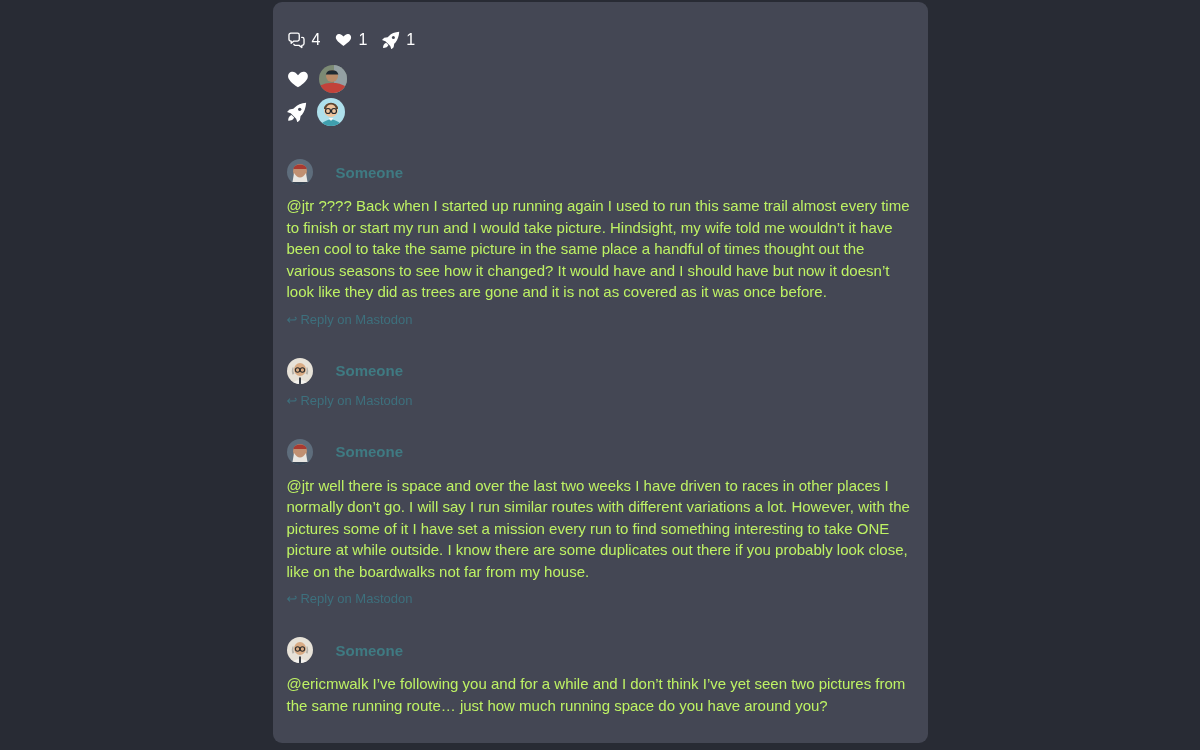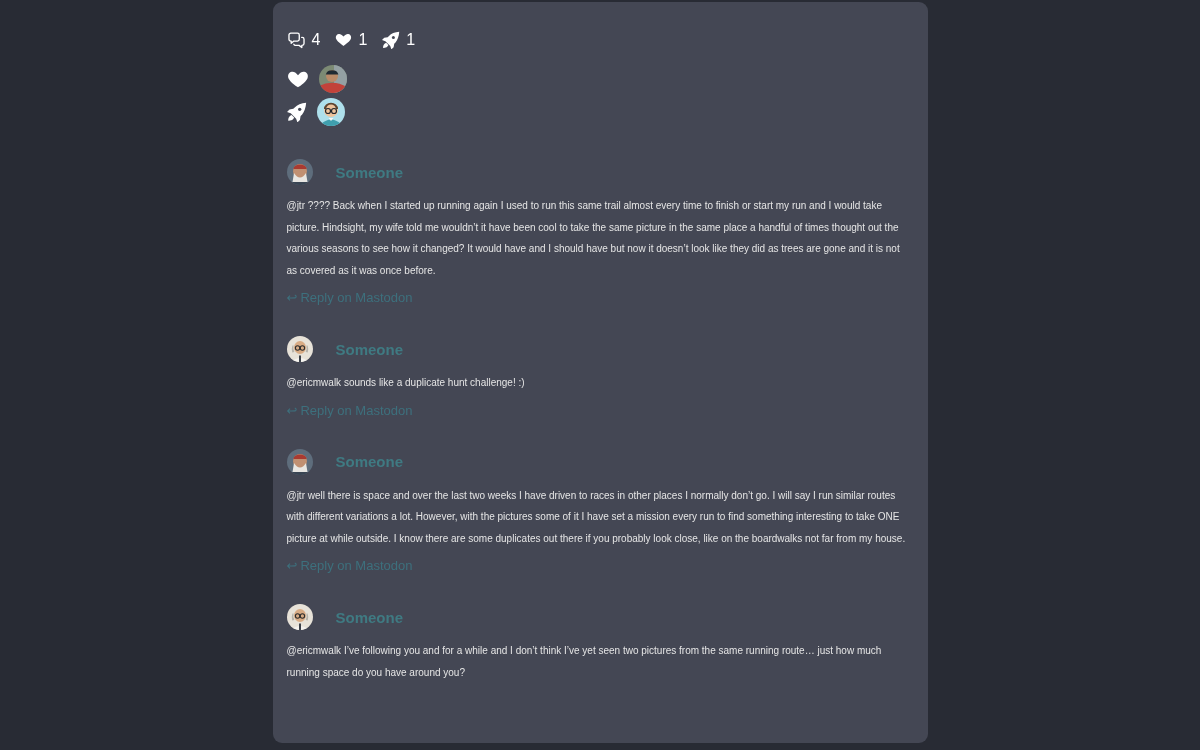--- a/index.html
+++ b/index.html
@@ -30,22 +30,22 @@
   .avatar svg { display: block; }
   .avatar-lg { width: 28px; height: 28px; }
   .avatar-sm { width: 26px; height: 26px; }
   
   .comments { margin-top: 33px; }
   .comment + .comment { margin-top: 30px; }
   .comment-header { display: flex; align-items: center; gap: 23px; }
   .author { color: #3f7a82; font-weight: bold; font-size: 15px; }
   .comment-text {
     margin: 10px 0 0;
-    color: #e5e5e5;
-    font-size: 10px;
+    color: #bef264;
+    font-size: 15px;
     line-height: 21.5px;
     max-width: 625px;
   }
   .reply-link {
     display: inline-block;
     margin-top: 9px;
     color: #3d707d;
     font-size: 13px;
     text-decoration: none;
     cursor: pointer;
@@ -151,21 +151,20 @@
             <path d="M19.4 9.5 q.8 4-.8 6.5 l2.2.6 q.8-4.5-.2-7.1z" fill="#b7b3aa"></path>
             <circle cx="10.6" cy="12" r="2.2" fill="none" stroke="#2e2e2e" stroke-width="1.1"></circle>
             <circle cx="15.4" cy="12" r="2.2" fill="none" stroke="#2e2e2e" stroke-width="1.1"></circle>
             <line x1="12.4" y1="12" x2="13.6" y2="12" stroke="#2e2e2e" stroke-width="1.1"></line>
             <path d="M4 26 q9 -8 18 0z" fill="#f4f2ee"></path>
             <rect x="12" y="19.5" width="2" height="6.5" fill="#3a3f48"></rect>
           </svg>
         </span>
         <span class="author">Someone</span>
       </div>
-      <p class="comment-text">@ericmwalk sounds like a duplicate hunt challenge! :)</p>
       <a class="reply-link"><span class="reply-arrow">↩</span><span>Reply on Mastodon</span></a>
     </article>
 
     <article class="comment">
       <div class="comment-header">
         <span class="avatar avatar-sm">
           <svg width="26" height="26" viewBox="0 0 26 26">
             <rect width="26" height="26" fill="#5e6d7c"></rect>
             <circle cx="13" cy="12" r="7" fill="#c09072"></circle>
             <path d="M6.3 10a6.8 5.5 0 0 1 13.4 0z" fill="#a83a31"></path>

